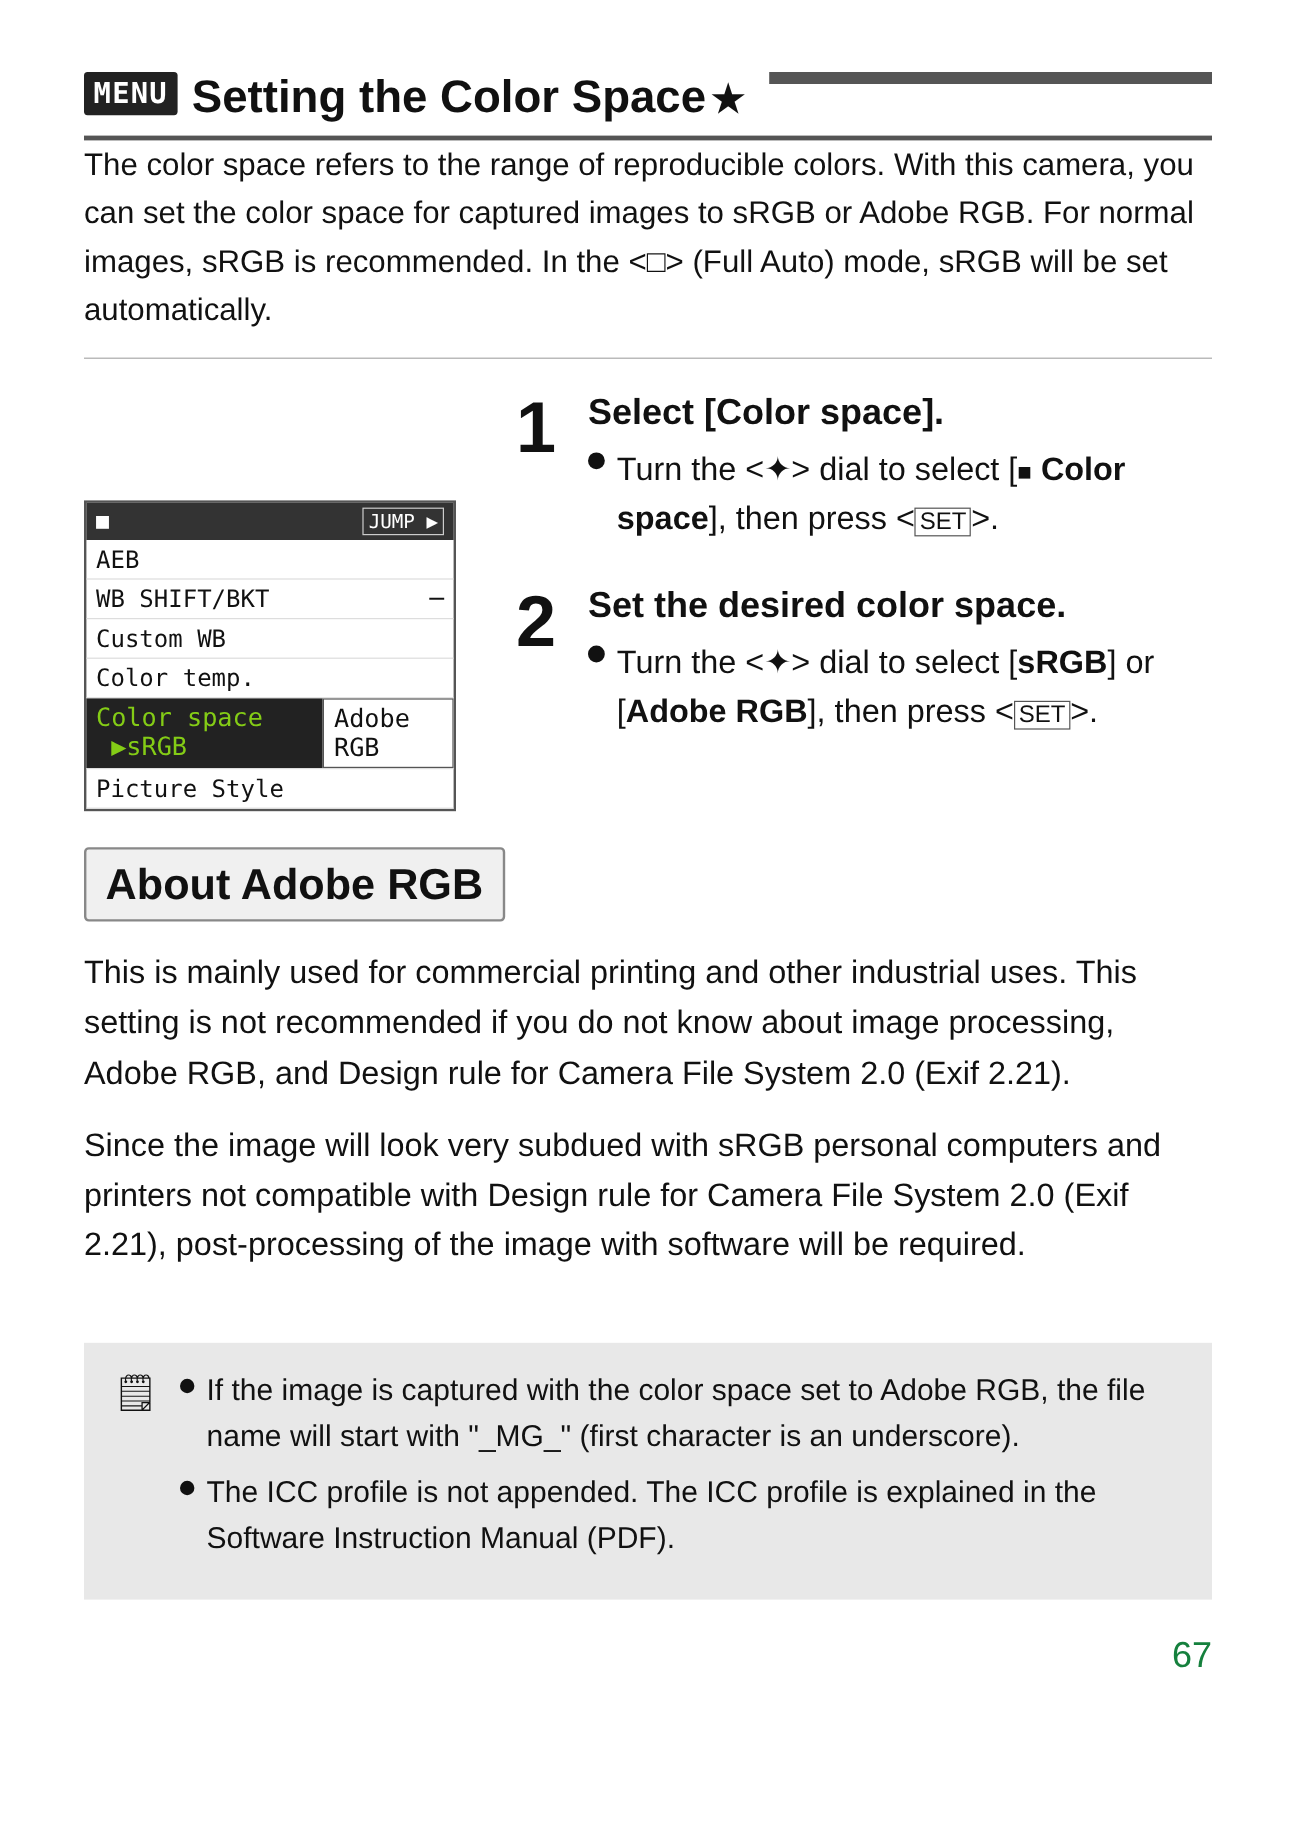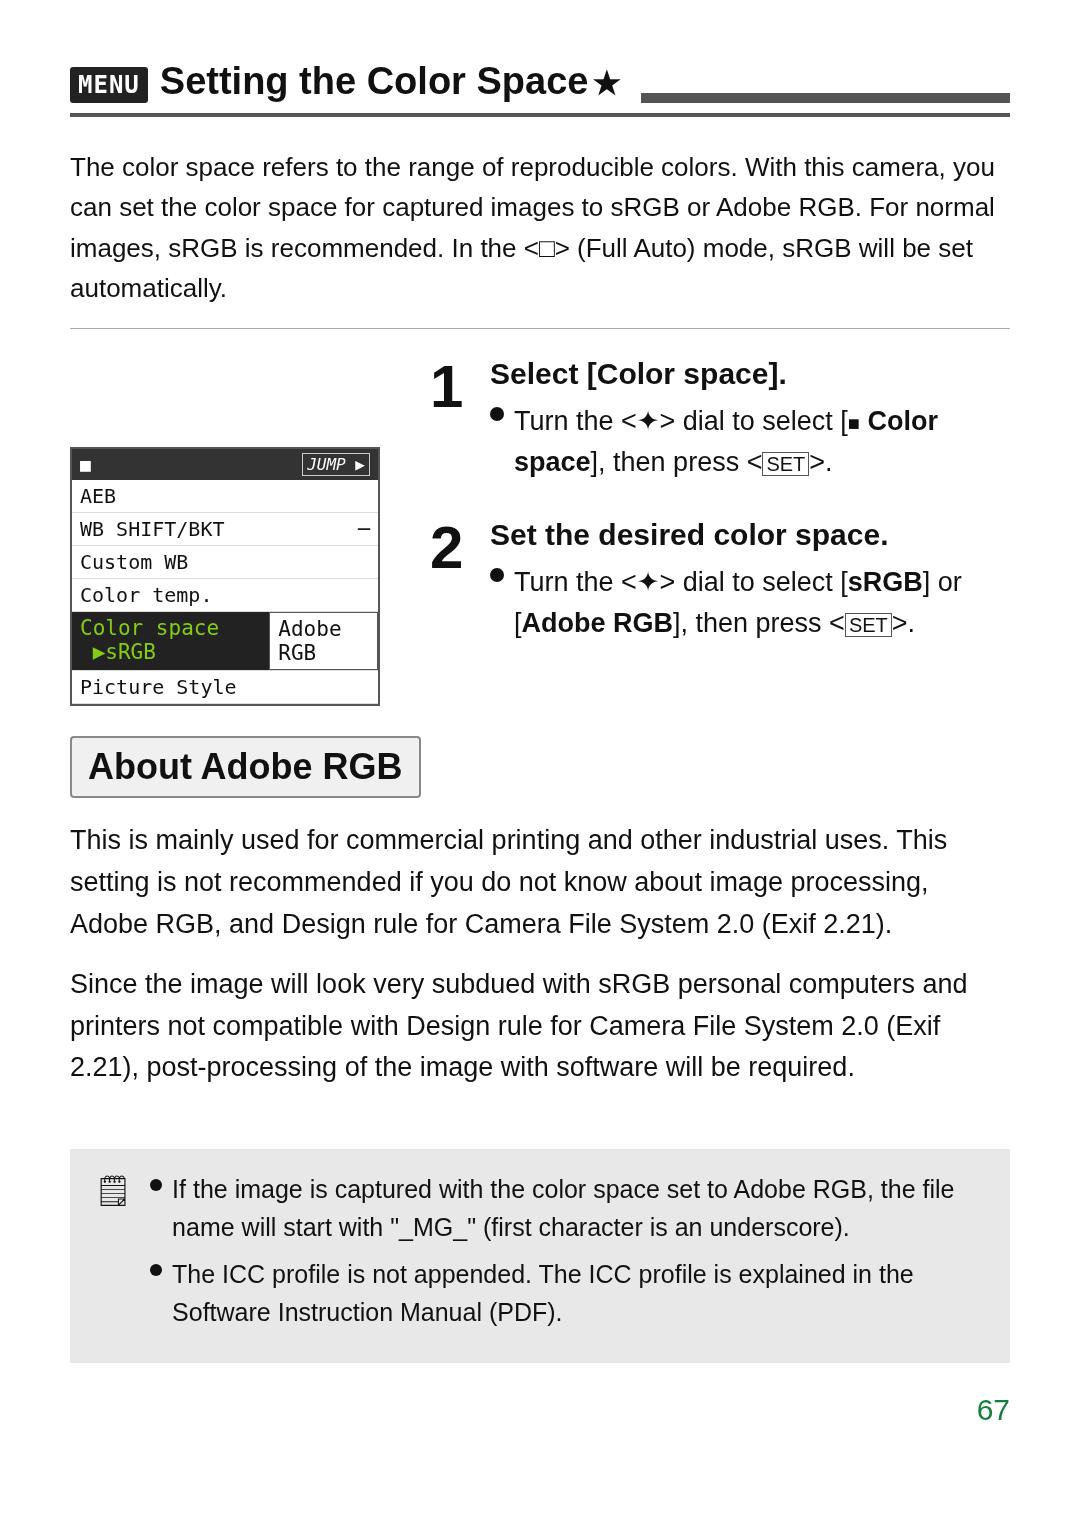--- a/index.html
+++ b/index.html
@@ -10,22 +10,21 @@
       background: #ffffff;
       font-family: Arial, Helvetica, sans-serif;
       font-size: 28px;
       color: #111111;
       padding: 60px 70px 60px 70px;
     }
 
     
     .page-title-area {
       display: flex;
-      align-items: flex-end;
-      margin-bottom: 30px;
+      align-items: flex-start;
       border-bottom: 4px solid #555;
       padding-bottom: 10px;
     }
 
     .menu-badge {
       background: #222;
       color: #fff;
       font-size: 24px;
       font-weight: bold;
       padding: 4px 8px;
@@ -95,21 +94,20 @@
     }
 
     .camera-menu-header .cam-icon {
       font-size: 18px;
     }
 
     .camera-menu-header .jump-label {
       font-size: 16px;
       border: 1px solid #ccc;
       padding: 1px 4px;
-      font-style: italic;
     }
 
     .menu-row {
       display: flex;
       justify-content: space-between;
       padding: 4px 8px;
       border-bottom: 1px solid #ddd;
       font-size: 20px;
       color: #111;
     }

